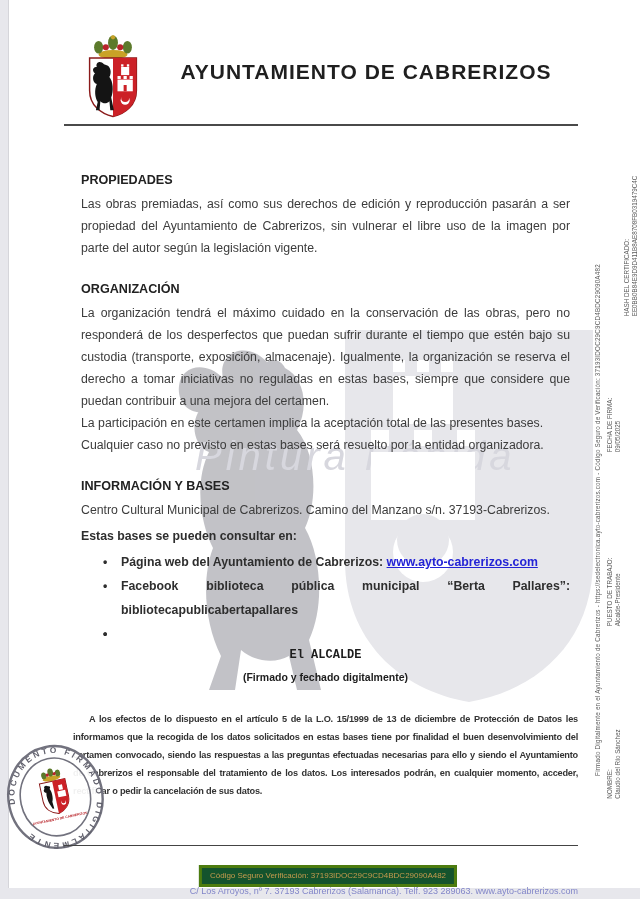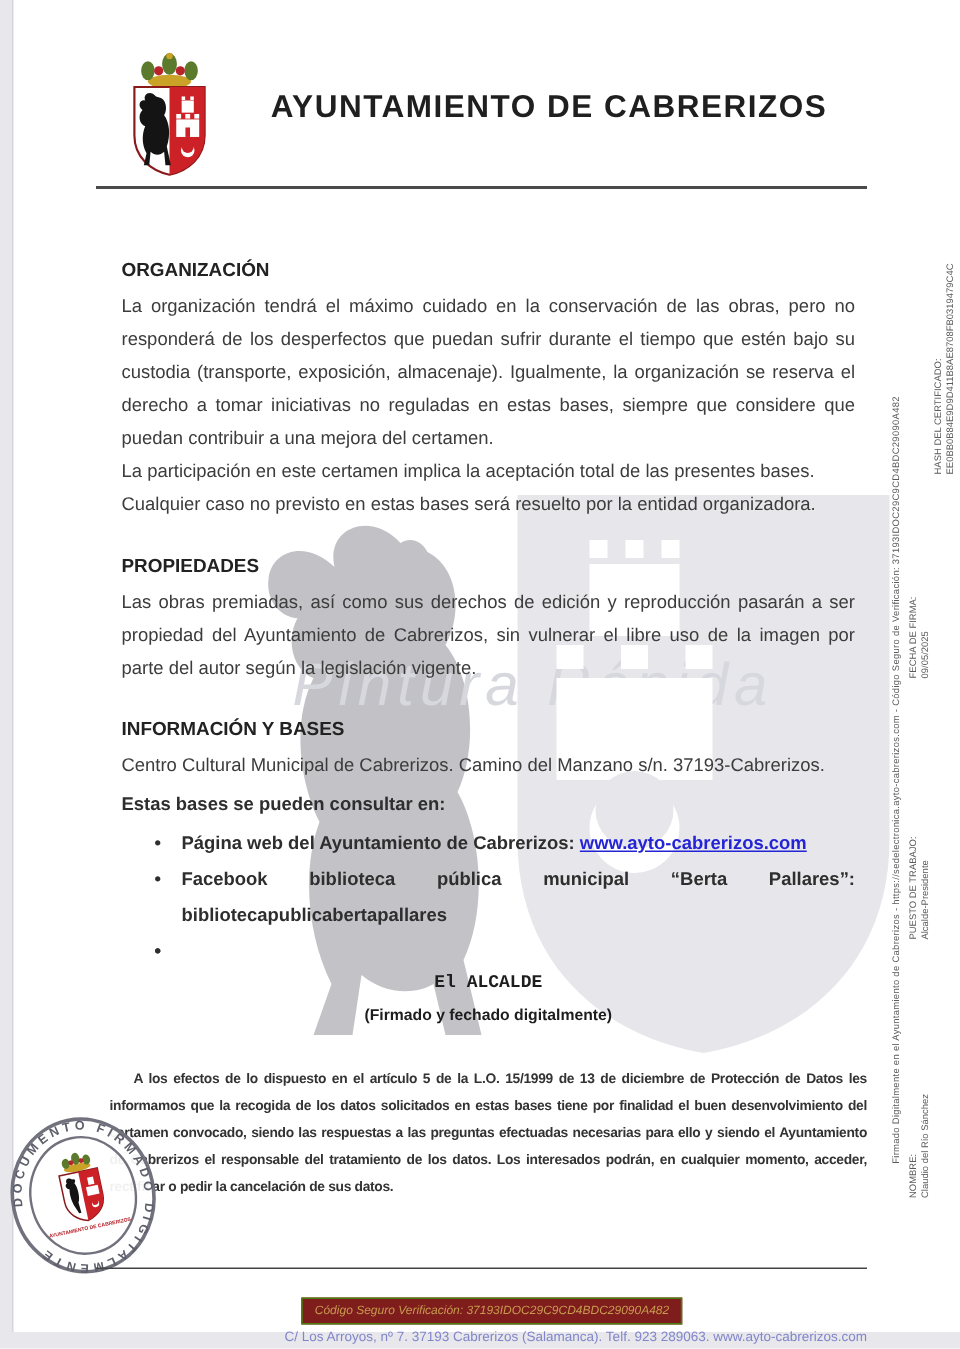--- a/index.html
+++ b/index.html
@@ -49,22 +49,22 @@
     text-align:justify;text-indent:16px;letter-spacing:-0.2px;
   }
   
   .foot-rule{position:absolute;left:55px;right:63px;top:845px;border-top:1px solid #444;}
   .foot-address{
     position:absolute;left:55px;right:63px;top:886px;text-align:right;
     font-size:9px;color:#8286c9;
   }
   .csv-box{
     position:absolute;left:319px;top:865px;transform:translateX(-50%);
-    border:1px solid #4d7c0f;background:#7f1d1d;padding:3px 8px 4px 8px;
-    font-size:8px;color:#c79b4e;white-space:nowrap;font-style:italic;
+    border:3px solid #4d7c0f;background:#14532d;padding:3px 8px 4px 8px;
+    font-size:8px;color:#c79b4e;white-space:nowrap;
   }
   
   .vpair,.vline{
     position:absolute;transform:translate(-50%,-50%) rotate(-90deg);
     font-size:6.3px;color:#5a5a5a;white-space:nowrap;line-height:7.5px;text-align:left;
   }
   .vline{letter-spacing:0.2px;}
   
   .stamp{position:absolute;left:-4px;top:740px;width:100px;height:110px;transform:rotate(-12deg);}
   .stamp text{font-family:"Liberation Sans",sans-serif;}
@@ -136,29 +136,29 @@
       <rect x="41.8" y="56" width="3.4" height="7" fill="#cc2127"></rect>
     </g>
   </svg>
 
   <div class="doc-title">AYUNTAMIENTO DE CABRERIZOS</div>
   <div class="head-rule"></div>
 
   <div class="content">
 
     <div class="sec">
+      <h3>PROPIEDADES</h3>
+      <p>Las obras premiadas, así como sus derechos de edición y reproducción pasarán a ser propiedad del Ayuntamiento de Cabrerizos, sin vulnerar el libre uso de la imagen por parte del autor según la legislación vigente.</p>
+    </div>
+
+    <div class="sec">
       <h3>ORGANIZACIÓN</h3>
       <p>La organización tendrá el máximo cuidado en la conservación de las obras, pero no responderá de los desperfectos que puedan sufrir durante el tiempo que estén bajo su custodia (transporte, exposición, almacenaje). Igualmente, la organización se reserva el derecho a tomar iniciativas no reguladas en estas bases, siempre que considere que puedan contribuir a una mejora del certamen.</p>
       <p>La participación en este certamen implica la aceptación total de las presentes bases.</p>
       <p>Cualquier caso no previsto en estas bases será resuelto por la entidad organizadora.</p>
-    </div>
-
-    <div class="sec">
-      <h3>PROPIEDADES</h3>
-      <p>Las obras premiadas, así como sus derechos de edición y reproducción pasarán a ser propiedad del Ayuntamiento de Cabrerizos, sin vulnerar el libre uso de la imagen por parte del autor según la legislación vigente.</p>
     </div>
 
     <div class="sec sec-info">
       <h3>INFORMACIÓN Y BASES</h3>
       <p>Centro Cultural Municipal de Cabrerizos. Camino del Manzano s/n. 37193-Cabrerizos.</p>
     </div>
 
     <div class="consult-intro">Estas bases se pueden consultar en:</div>
 
     <div class="bullets">

